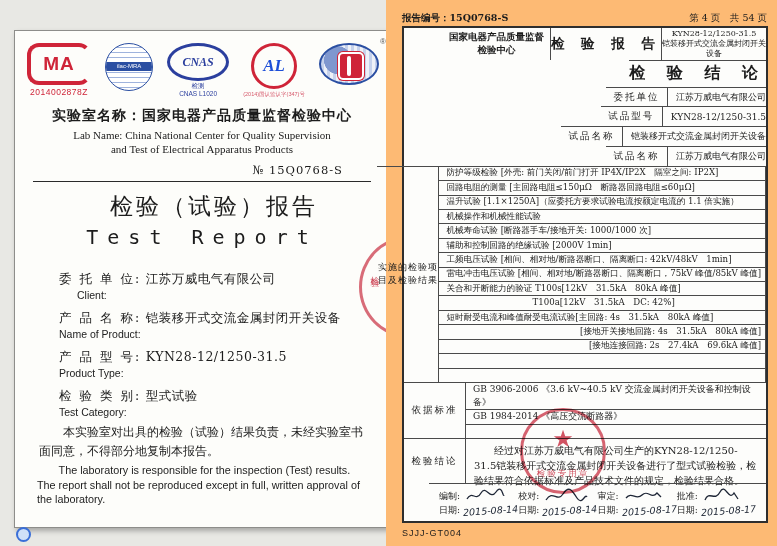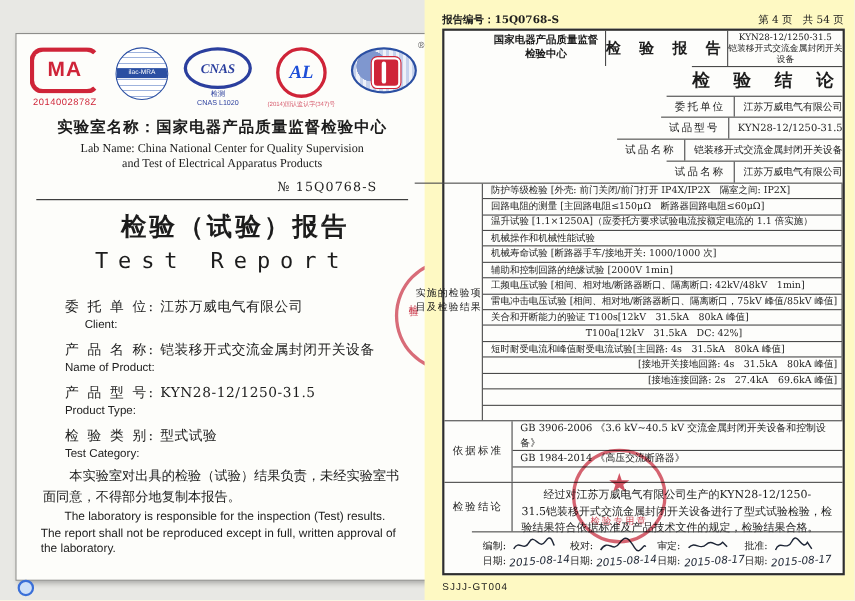--- a/index.html
+++ b/index.html
@@ -34,39 +34,39 @@
            repeating-linear-gradient(90deg,#c6d2ec 0 3px,#eef1f8 3px 6px);}
   .globe-core{position:absolute;left:17px;top:7px;width:22px;height:24px;background:#cf2438;border-radius:5px;
               border:2px solid #fff;box-shadow:0 0 0 1px #cf2438;}
   .globe-core:before{content:"";position:absolute;left:7px;top:2px;bottom:2px;width:4px;background:#fff;border-radius:2px;}
   .reg{position:absolute;right:-7px;top:-6px;font-size:8px;color:#555;font-family:"Liberation Sans",sans-serif;}
   .lab-cn{position:absolute;left:0;right:0;top:76px;text-align:center;font-weight:bold;font-size:14px;letter-spacing:1px;}
   .lab-en{position:absolute;left:0;right:0;top:97px;text-align:center;font-size:11px;line-height:1.3;
           font-family:"Liberation Serif",serif;}
   .report-no{position:absolute;right:46px;top:132px;font-size:11.5px;letter-spacing:1px;}
   .rule{position:absolute;left:18px;right:18px;top:150px;border-top:1.5px solid #2a2a2a;}
-  .title-cn{position:absolute;left:0;right:0;top:160px;text-align:center;font-size:23px;font-weight:bold;letter-spacing:3px;padding-left:24px;}
+  .title-cn{position:absolute;left:0;right:0;top:160px;text-align:center;font-size:23px;font-weight:normal;letter-spacing:3px;padding-left:24px;}
   .title-en{position:absolute;left:0;right:0;top:194px;text-align:center;font-size:20px;letter-spacing:9px;
             font-family:"DejaVu Sans Mono","Liberation Mono",monospace;}
   .fields{position:absolute;left:44px;top:240px;right:20px;}
   .field{margin-bottom:9px;}
   .f-line{font-size:12.5px;letter-spacing:.5px;}
   .f-lab{letter-spacing:2px;}
   .f-en{font-size:10.5px;font-family:"Liberation Sans",sans-serif;color:#222;margin-top:1px;}
   .f-en.ind{padding-left:18px;}
   .disc-cn{position:absolute;left:24px;right:26px;top:392px;font-size:12px;line-height:1.6;text-indent:2em;}
   .disc-en{position:absolute;left:22px;right:24px;top:432px;font-size:10.8px;line-height:1.35;text-indent:2em;
            font-family:"Liberation Sans",sans-serif;}
   .lstamp{position:absolute;left:344px;top:205px;width:94px;height:96px;border-radius:50%;
           border:3px solid rgba(198,38,58,.68);}
   .lstamp-txt{position:absolute;left:6px;top:30px;color:rgba(198,38,58,.75);font-size:9px;writing-mode:vertical-rl;letter-spacing:2px;}
   .mini-blue{position:absolute;left:16px;top:527px;width:11px;height:11px;border-radius:50%;
              border:2px solid #3a6fd8;background:#cfe0f8;}
   
-  .right-page{position:absolute;left:386px;top:0;width:391px;height:546px;background:#fef9c3;}
+  .right-page{position:absolute;left:386px;top:0;width:391px;height:546px;background:#fdba74;}
   .meta{position:absolute;left:16px;right:10px;top:12px;display:flex;justify-content:space-between;
         font-size:9.5px;font-weight:bold;}
   .meta .pg{font-weight:normal;font-size:9.5px;}
   .tbl{position:absolute;left:16px;top:26px;width:366px;height:497px;border:2px solid #2e2e2e;
        display:flex;flex-direction:column;box-sizing:border-box;background:#fdfdfb;align-items:flex-end;}
   .trow{display:flex;border-top:1px solid #4a4a4a;box-sizing:border-box;}
   .trow:first-child{border-top:none;}
   .cell{box-sizing:border-box;display:flex;align-items:center;justify-content:center;text-align:center;}
   .bR{border-right:1px solid #4a4a4a;}
   .hdr{height:32px;}

